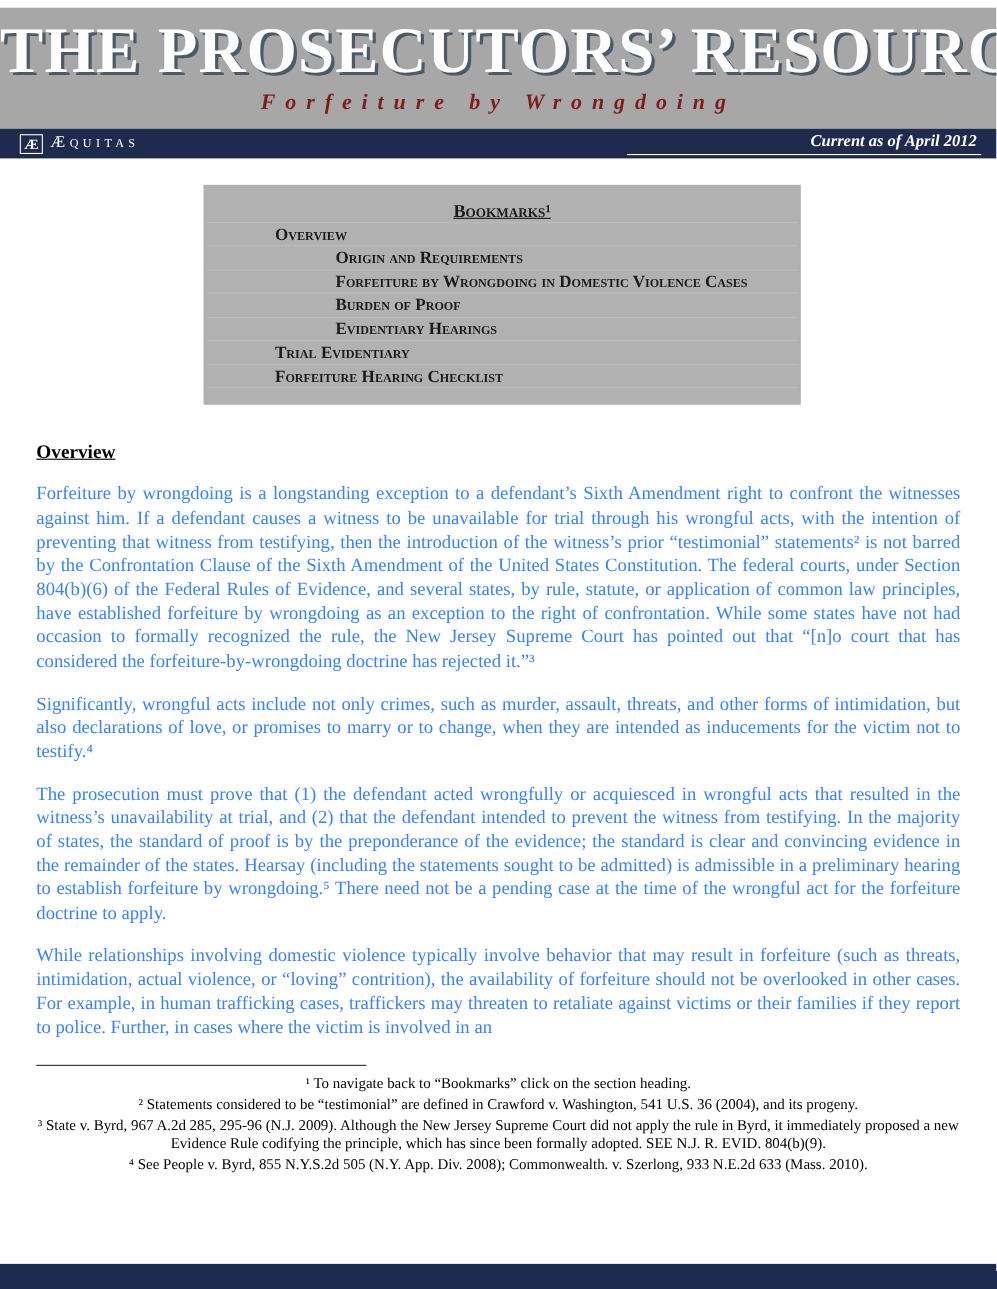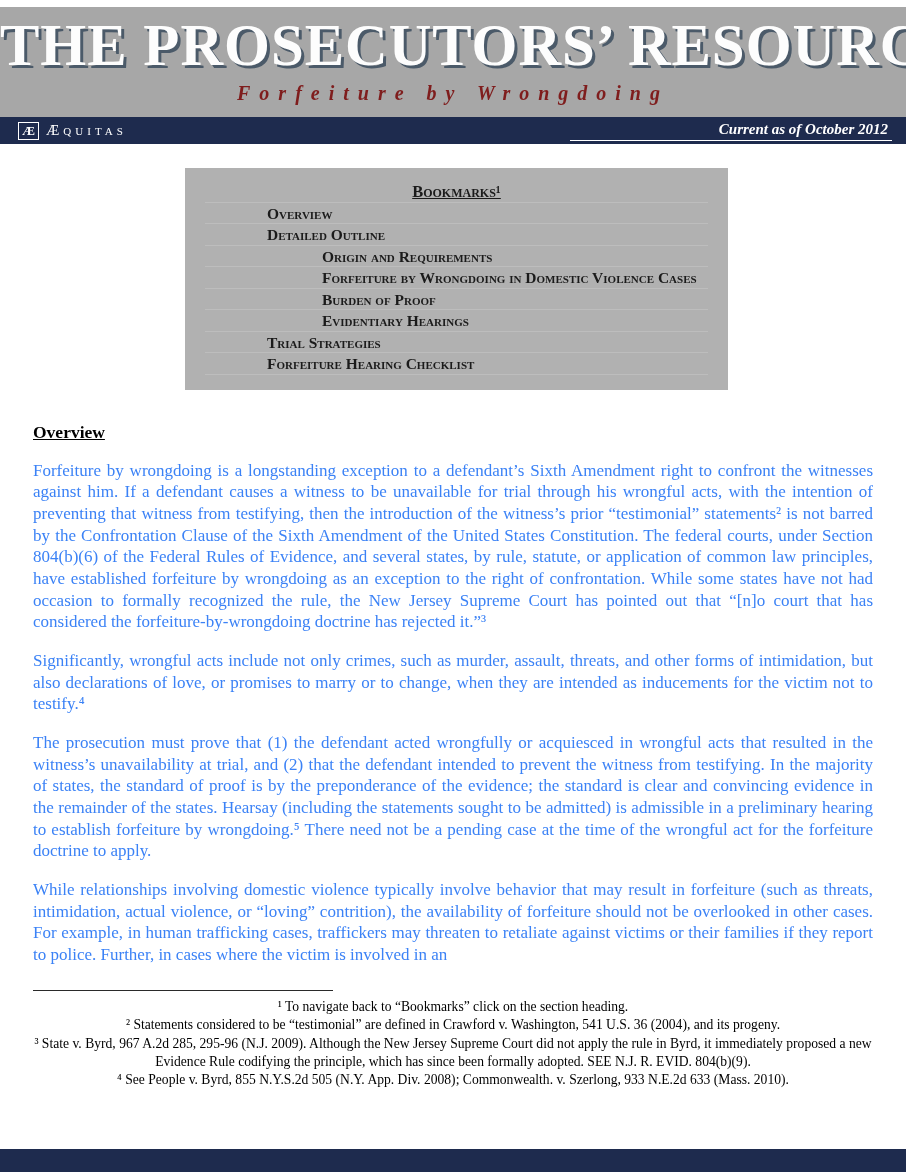--- a/index.html
+++ b/index.html
@@ -43,21 +43,21 @@
   }
   .brand-name{font-size:15px;letter-spacing:4px;font-variant:small-caps;font-weight:normal;}
   .current-as-of{
     color:#fff;font-size:15px;font-weight:bold;font-style:italic;
     min-width:322px;text-align:right;border-bottom:1px solid #fff;
     padding:1px 4px 2px 0;
   }
   
   .bookmarks{
     width:543px;margin:24px 0 0 185px;background:var(--bookmarks_gray);
-    padding:13px 20px 15px;
+    padding:13px 3px 15px;
   }
   .bm-row{
     height:21.5px;line-height:21.5px;font-size:15.5px;font-weight:bold;
     font-variant:small-caps;color:#1b1b1b;border-bottom:1px solid var(--row_line);
     white-space:nowrap;overflow:hidden;
   }
   .bm-title-row{text-align:center;}
   .bm-title-text{text-decoration:underline;font-size:16.5px;cursor:pointer;}
   .indent1{padding-left:62px;cursor:pointer;}
   .indent2{padding-left:117px;cursor:pointer;}
@@ -87,47 +87,44 @@
   <header class="masthead">
     <h1 class="doc-title">THE PROSECUTORS’ RESOURCE</h1>
     <div class="doc-subtitle">Forfeiture by Wrongdoing</div>
   </header>
 
   <div class="navy-bar">
     <div class="brand">
       <span class="monogram">Æ</span>
       <span class="brand-name">Æquitas</span>
     </div>
-    <div class="current-as-of">Current as of October 2012</div>
+    <div class="current-as-of">Current as of April 2012</div>
   </div>
 
   <section class="bookmarks">
     <div class="bm-row bm-title-row">
       <span class="bm-title-text">Bookmarks¹</span>
     </div>
     <div class="bm-row indent1">
       <span class="bm-label">Overview</span>
-    </div>
-    <div class="bm-row indent1">
-      <span class="bm-label">Detailed Outline</span>
     </div>
     <div class="bm-row indent2">
       <span class="bm-label">Origin and Requirements</span>
     </div>
     <div class="bm-row indent2">
       <span class="bm-label">Forfeiture by Wrongdoing in Domestic Violence Cases</span>
     </div>
     <div class="bm-row indent2">
       <span class="bm-label">Burden of Proof</span>
     </div>
     <div class="bm-row indent2">
       <span class="bm-label">Evidentiary Hearings</span>
     </div>
     <div class="bm-row indent1">
-      <span class="bm-label">Trial Strategies</span>
+      <span class="bm-label">Trial Evidentiary</span>
     </div>
     <div class="bm-row indent1">
       <span class="bm-label">Forfeiture Hearing Checklist</span>
     </div>
   </section>
 
   <main class="doc-body">
     <h2 class="section-heading">Overview</h2>
     <p class="para">Forfeiture by wrongdoing is a longstanding exception to a defendant’s Sixth Amendment right to confront the witnesses against him. If a defendant causes a witness to be unavailable for trial through his wrongful acts, with the intention of preventing that witness from testifying, then the introduction of the witness’s prior “testimonial” statements² is not barred by the Confrontation Clause of the Sixth Amendment of the United States Constitution. The federal courts, under Section 804(b)(6) of the Federal Rules of Evidence, and several states, by rule, statute, or application of common law principles, have established forfeiture by wrongdoing as an exception to the right of confrontation.  While some states have not had occasion to formally recognized the rule, the New Jersey Supreme Court has pointed out that “[n]o court that has considered the forfeiture-by-wrongdoing doctrine has rejected it.”³</p>
     <p class="para">Significantly, wrongful acts include not only crimes, such as murder, assault, threats, and other forms of intimidation, but also declarations of love, or promises to marry or to change, when they are intended as inducements for the victim not to testify.⁴</p>

